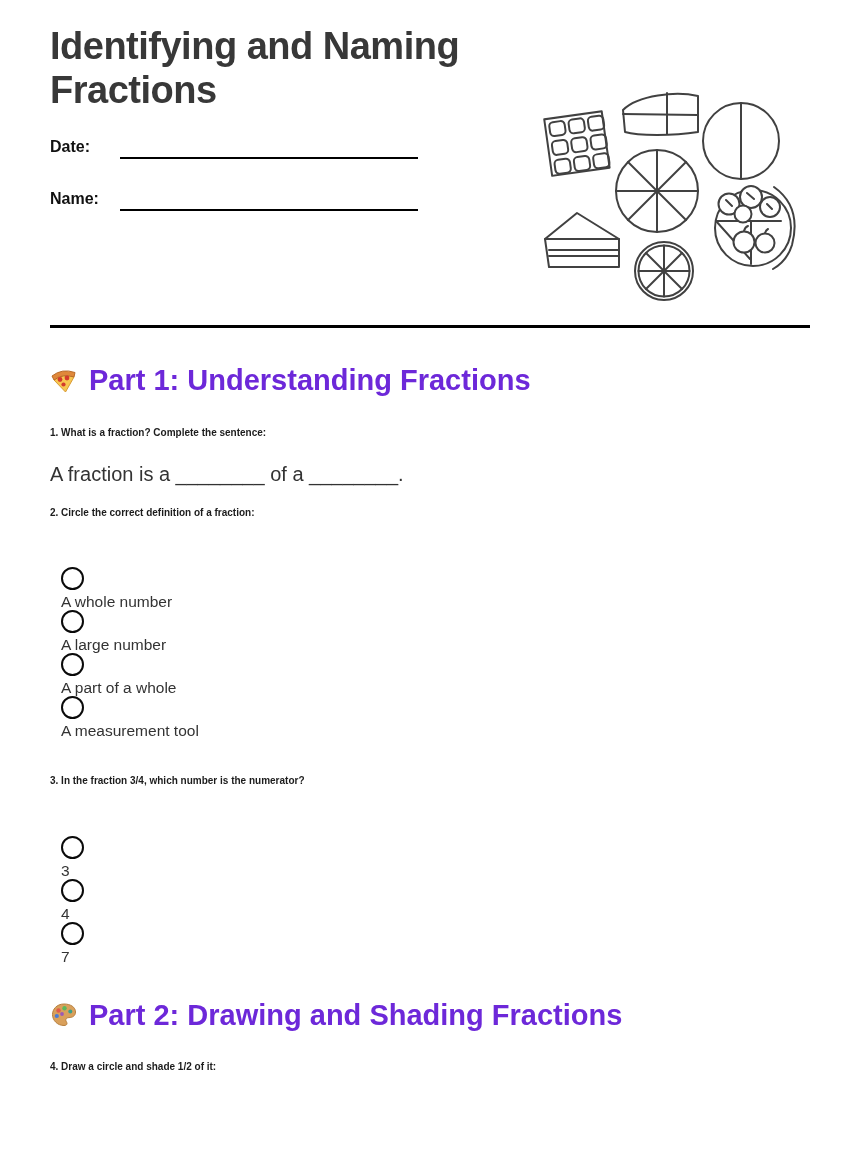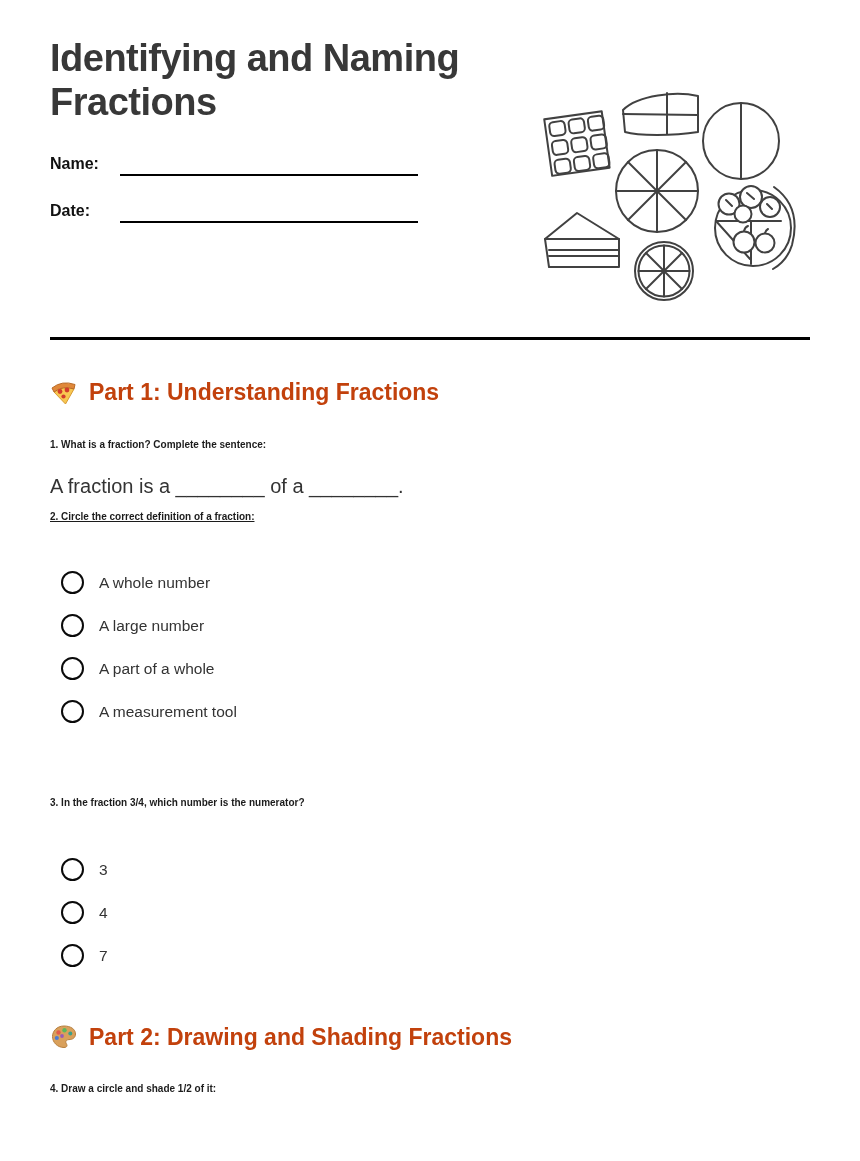--- a/index.html
+++ b/index.html
@@ -5,21 +5,21 @@
   * { box-sizing: border-box; }
   html, body { margin: 0; padding: 0; }
   body {
     width: 860px; height: 1161px; overflow: hidden;
     background: #ffffff;
     font-family: "Liberation Sans", sans-serif;
   }
   .page {
     position: relative;
     width: 860px; height: 1161px;
-    padding: 36px 50px 0 50px;
+    padding: 24px 50px 0 50px;
     border-radius: 25px;
   }
   .title {
     margin: 0; max-width: 510px;
     font-size: 38px; line-height: 44px; font-weight: 700;
     color: #383838; letter-spacing: -0.5px;
   }
   .field-row { display: flex; align-items: flex-end; height: 24px; }
   .field-row.name { margin-top: 28px; }
   .field-row.date { margin-top: 23px; }
@@ -36,67 +36,68 @@
     width: 280px; height: 230px;
   }
   .illustration svg { display: block; }
   .divider {
     width: 760px; height: 3px; background: #000;
     margin: 114px 0 0 0; border: none;
   }
   .section-heading {
     display: flex; align-items: center;
     margin: 35px 0 0 0; height: 34px;
-    font-size: 23px; font-weight: 700; color: #c2410c;
+    font-size: 29px; font-weight: 700; color: #6d28d9;
   }
   .section-heading.part2 { margin-top: 53px; }
   .heading-icon { width: 28px; height: 28px; margin-right: 11px; flex: 0 0 auto; }
   .question {
     margin: 0; font-size: 10px; line-height: 19px;
     font-weight: 700; color: #1c1c1c;
   }
   .q1 { margin-top: 26px; }
   .sentence {
     margin: 23px 0 0 0; font-size: 20px; line-height: 19px;
     font-weight: 400; color: #333;
   }
-  .q2 { margin-top: 11px; text-decoration: underline; }
-  .q3 { margin-top: 70px; }
+  .q2 { margin-top: 19px; }
+  .q3 { margin-top: 52px; }
   .q4 { margin-top: 25px; }
   .options { margin-top: 45px; }
   .options.second { margin-top: 46px; }
   .option-row {
     display: flex; align-items: flex-start;
     height: 23px; margin: 0 0 20px 11px;
     cursor: pointer;
+    flex-direction: column;
   }
   .option-row:last-child { margin-bottom: 0; }
   .radio {
     width: 23px; height: 23px; flex: 0 0 auto;
     border: 2.6px solid #0a0a0a; border-radius: 50%;
     background: #fff; margin-right: 15px;
   }
   .option-label { font-size: 15.5px; color: #333; line-height: 23px; }
   .sketch { stroke: #414141; stroke-width: 2; fill: none; stroke-linecap: round; stroke-linejoin: round; }
   .sketch-fill { stroke: #414141; stroke-width: 2; fill: #ffffff; stroke-linecap: round; stroke-linejoin: round; }
 </style>
 </head>
 <body>
 
 <div class="page">
 
   <h1 class="title">Identifying and Naming Fractions</h1>
 
+  <div class="field-row date">
+    <span class="field-label">Date:</span>
+    <span class="field-line"></span>
+  </div>
+
   <div class="field-row name">
     <span class="field-label">Name:</span>
-    <span class="field-line"></span>
-  </div>
-
-  <div class="field-row date">
-    <span class="field-label">Date:</span>
     <span class="field-line"></span>
   </div>
 
   <div class="illustration">
     <svg width="280" height="230" viewBox="0 0 280 230">
 
       <g transform="rotate(-8 39 61)">
         <rect class="sketch-fill" x="10" y="32" width="58" height="57"></rect>
         <rect class="sketch" x="14" y="36" width="15.5" height="14" rx="4"></rect>
         <rect class="sketch" x="33.5" y="36" width="15.5" height="14" rx="4"></rect>

